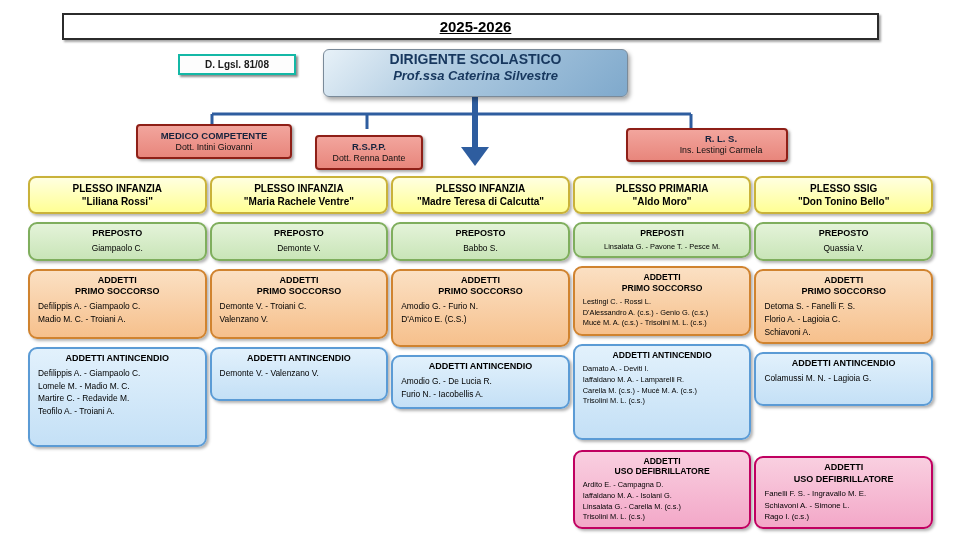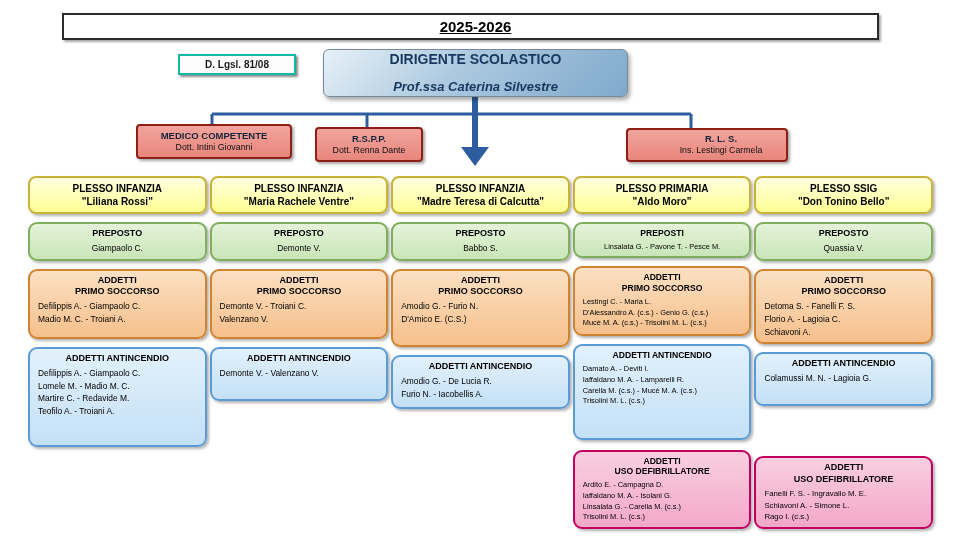--- a/index.html
+++ b/index.html
@@ -14,32 +14,32 @@
 
   .law-badge{position:absolute;left:178px;top:54px;width:114px;height:17px;
     border:2px solid #14b8a6;background:#fdfdfd;box-shadow:2px 2px 2px rgba(0,0,0,.45);
     display:flex;align-items:center;justify-content:center;
     font-size:10px;font-weight:bold;color:#1a1a1a;}
 
   .dirigente{position:absolute;left:323px;top:49px;width:303px;height:46px;
     border:1px solid #7a8a99;border-radius:6px;
     background:linear-gradient(135deg,#e7f1f8 0%,#abc8df 45%,#7fa9cc 100%);
     box-shadow:2px 3px 4px rgba(0,0,0,.35);
-    display:flex;flex-direction:column;align-items:center;justify-content:space-between;color:#17375e;}
+    display:flex;flex-direction:column;align-items:center;justify-content:flex-start;color:#17375e;}
   .dir-role{font-size:14px;font-weight:bold;line-height:1.3;}
   .dir-name{font-size:13px;font-weight:bold;line-height:1.3;font-style:italic;}
 
   .staff-box{position:absolute;border:2px solid #8e1f17;border-radius:4px;
     background:linear-gradient(180deg,#f2a59d 0%,#e8867c 100%);
     box-shadow:2px 2px 3px rgba(0,0,0,.35);
     display:flex;flex-direction:column;align-items:center;justify-content:center;color:#111;}
   .staff-role{font-size:9.5px;font-weight:bold;color:#17233d;line-height:1.3;}
   .staff-name{font-size:8.8px;color:#111;line-height:1.3;}
   .medico{left:136px;top:124px;width:152px;height:31px;}
-  .rspp{left:315px;top:127px;width:104px;height:31px;}
+  .rspp{left:315px;top:135px;width:104px;height:31px;}
   .rls{left:626px;top:128px;width:130px;height:30px;padding-left:28px;}
 
   svg.connectors{position:absolute;left:0;top:0;pointer-events:none;}
 
   .plessi-row{position:absolute;left:28px;top:176px;width:905px;display:flex;gap:3px;}
   .plesso-column{flex:1 1 0;display:flex;flex-direction:column;gap:8px;height:353px;}
 
   .box{border:2px solid;border-radius:9px;box-shadow:2px 2px 3px rgba(0,0,0,.3);
        padding:4px 5px;box-sizing:border-box;}
   .plesso-header{background:linear-gradient(180deg,#ffffe0 0%,#ffff94 100%);
@@ -196,21 +196,21 @@
       <div class="box box-preposto">
         <div class="box-label">PREPOSTI</div>
         <div class="names center">
           <div class="name-line">Linsalata G. - Pavone T. - Pesce M.</div>
         </div>
       </div>
       <div class="box box-soccorso">
         <div class="box-label">ADDETTI
 PRIMO SOCCORSO</div>
         <div class="names">
-          <div class="name-line">Lestingi C. - Maria L.</div>
+          <div class="name-line">Lestingi C. - Rossi L.</div>
           <div class="name-line">D'Alessandro A. (c.s.) - Genio G. (c.s.)</div>
           <div class="name-line">Mucè M. A. (c.s.) - Trisolini M. L. (c.s.)</div>
         </div>
       </div>
       <div class="box box-antincendio">
         <div class="box-label">ADDETTI ANTINCENDIO</div>
         <div class="names">
           <div class="name-line">Damato A. - Deviti I.</div>
           <div class="name-line">Iaffaldano M. A. - Lamparelli R.</div>
           <div class="name-line">Carella M. (c.s.) - Mucè M. A. (c.s.)</div>

